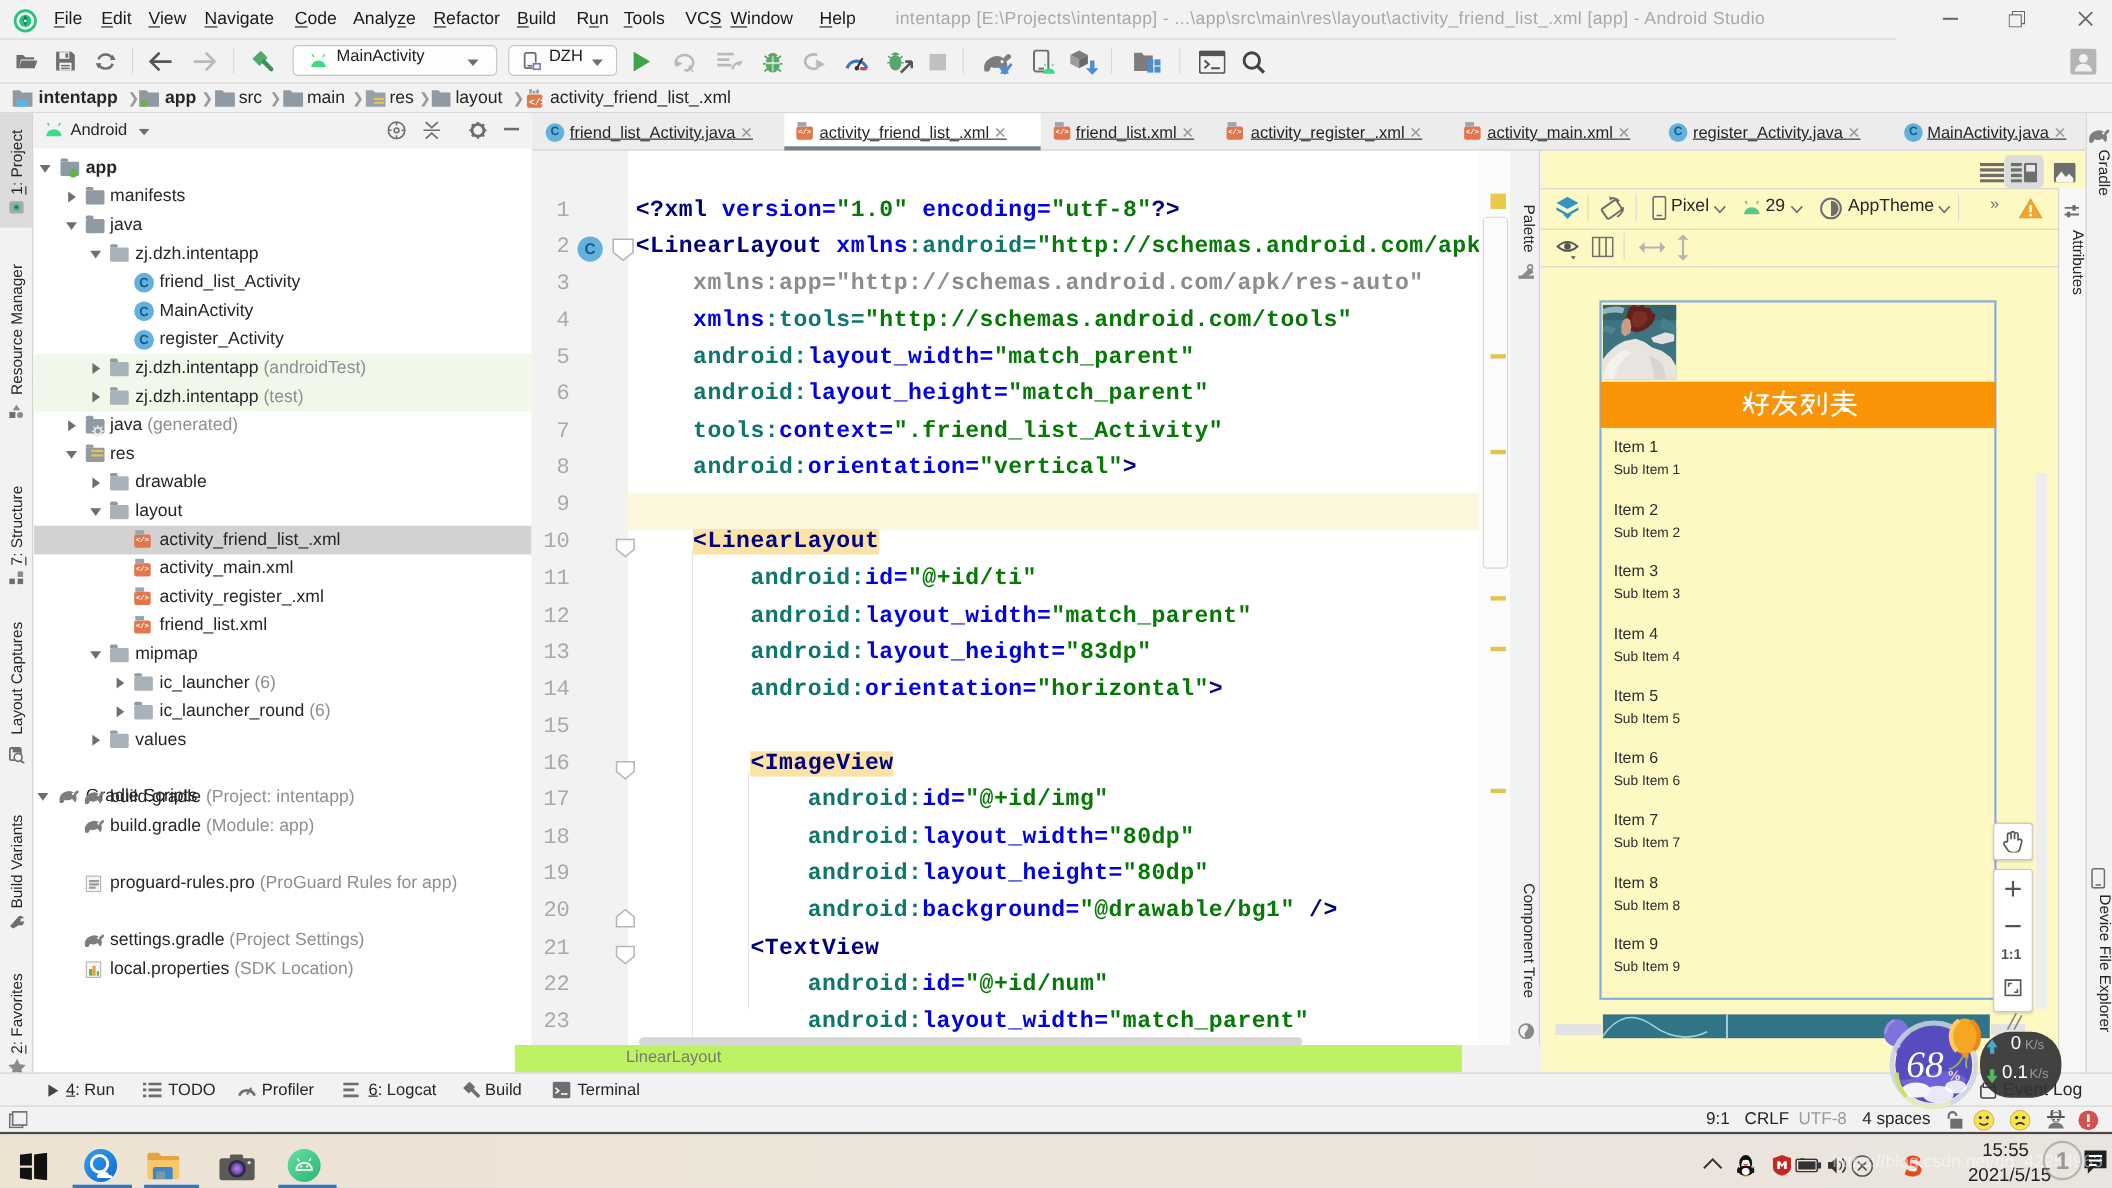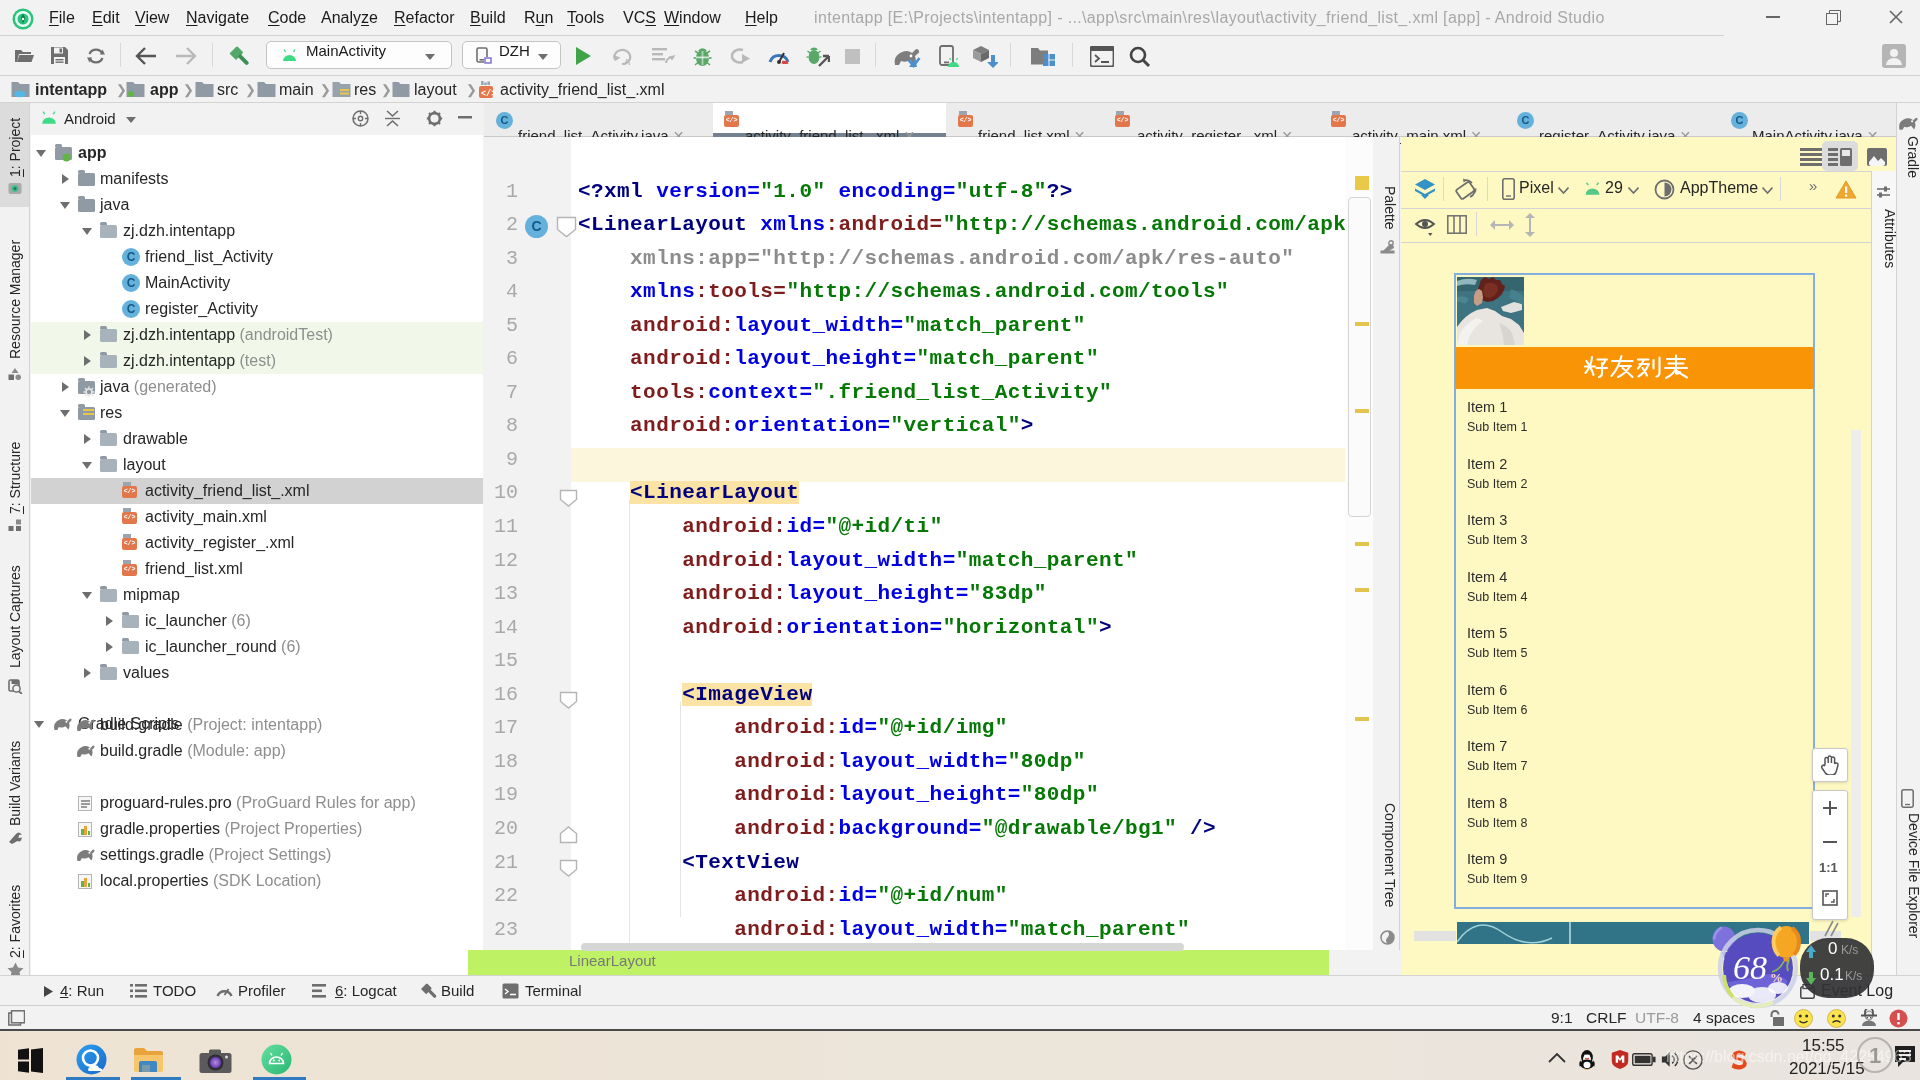--- a/index.html
+++ b/index.html
@@ -33,30 +33,30 @@
 .arr.d { border-top:7px solid #6e6e6e; border-left:5px solid transparent; border-right:5px solid transparent; top:10px; }
 .fico { position:absolute; top:7px; width:17px; height:13px; background:#8f9aa4; border-radius:1.5px; }
 .fico::before { content:''; position:absolute; left:0; top:-3px; width:7px; height:3px; background:#8f9aa4; border-radius:1.5px 1.5px 0 0; }
 .cico { position:absolute; top:4px; width:18px; height:18px; border-radius:50%; background:#64b1dc; color:#155a85; font:bold 12px/18px "Liberation Sans",sans-serif; text-align:center; }
 .xico { position:absolute; top:8px; width:15px; height:12px; background:#e2774b; border-radius:2px; color:#fff; font:bold 6.5px/12px "Liberation Mono",monospace; text-align:center; }
 .xico::before { content:''; position:absolute; left:1px; top:-4px; width:8px; height:3.5px; background:#9aa5af; }
 .pico { position:absolute; top:6px; width:14px; height:15px; background:#f6f6f6; border:1px solid #b5b5b5; }
 .pico i { position:absolute; bottom:1px; width:2.6px; background:#62b543; }
 
 #tabbar { position:absolute; left:484px; top:103px; width:1412px; height:34px; background:#ececec; border-bottom:1px solid #c9c9c9; }
-.tab { position:absolute; top:16px; height:34px; line-height:34px; font-size:15px; color:#262626; white-space:nowrap; }
+.tab { position:absolute; top:0; height:34px; line-height:34px; font-size:15px; color:#262626; white-space:nowrap;text-decoration:underline; }
 .tab .x { color:#9a9a9a; font-size:14px; }
 #seltab { position:absolute; top:0; height:30px; background:#ffffff; }
 #selunder { position:absolute; top:30px; height:4px; background:#74828f; }
 
 #gutter { position:absolute; left:484px; top:137px; width:87px; height:813px; background:#f2f2f2; }
 #codearea { position:absolute; left:571px; top:137px; width:774px; height:813px; background:#fff; overflow:hidden; }
 .lnum { position:absolute; right:53px; width:60px; text-align:right; font-family:"Liberation Mono",monospace; font-size:20px; color:#a9a9a9; }
 .cl { position:absolute; left:7px; white-space:pre; font-family:"Liberation Mono",monospace; font-weight:bold; font-size:21px; letter-spacing:0.42px; }
-.tg { color:#00007f; } .an { color:#0000e2; } .ns { color:#7f1d1d; } .vl { color:#067806; } .gy { color:#8c8c8c; }
+.tg { color:#00007f; } .an { color:#0000e2; } .ns { color:#0f766e; } .vl { color:#067806; } .gy { color:#8c8c8c; }
 
 #scrollstripe { position:absolute; left:1345px; top:137px; width:28px; height:813px; background:#fcfcfc; }
 
 #palstripe { position:absolute; left:1373px; top:137px; width:27px; height:813px; background:#f2f2f2; border-right:1px solid #d3d3d3; }
 
 #design { position:absolute; left:1401px; top:137px; width:495px; height:838px; background:#fef9c3; }
 
 #rstripe { position:absolute; left:1896px; top:103px; width:24px; height:872px; background:#f2f2f2; border-left:1px solid #d3d3d3; }
 
 #toolwinbar { position:absolute; left:0; top:975px; width:1920px; height:30px; background:#f2f2f2; border-top:1px solid #d3d3d3; font-size:15px; color:#262626; }
@@ -511,28 +511,20 @@
       </svg>
       <span class="abs" style="left:69px">build.gradle <span class="g">(Module: app)</span></span>
     </div>
   <div class="trow" style="top:687px">
       <span class="pico" style="left:47px">
         <i style="left:2px;top:3px;height:1.6px;width:9px;background:#9a9a9a"></i>
         <i style="left:2px;top:6px;height:1.6px;width:9px;background:#9a9a9a"></i>
         <i style="left:2px;top:9px;height:1.6px;width:6px;background:#9a9a9a"></i>
       </span>
       <span class="abs" style="left:69px">proguard-rules.pro <span class="g">(ProGuard Rules for app)</span></span>
-    </div>
-  <div class="trow" style="top:713px">
-      <span class="pico" style="left:47px">
-        <i style="left:2px;height:6px"></i>
-        <i style="left:5.4px;height:9px;background:#e8a33d"></i>
-        <i style="left:8.8px;height:4px"></i>
-      </span>
-      <span class="abs" style="left:69px">gradle.properties <span class="g">(Project Properties)</span></span>
     </div>
   <div class="trow" style="top:739px">
       <svg class="abs" style="left:45px;top:6px" width="19" height="14" viewBox="0 0 19 14">
         <path d="M1.5 13 q-1.8-6.5 3.5-9.5 q5.5-3 9.5 0.5 l1.8-1.8 q1.2-1.2 2 -0.2 q0.8 1-0.3 2 l-2 1.8 q1.5 3.5-0.7 6.8 l-2.8-3.4 q-3 2.3-6.6 0.8 l-1.6 3 Z" fill="#7d7d7d"></path>
         <circle cx="13.4" cy="4.8" r="1" fill="#fff"></circle>
       </svg>
       <span class="abs" style="left:69px">settings.gradle <span class="g">(Project Settings)</span></span>
     </div>
   <div class="trow" style="top:765px">
       <span class="pico" style="left:47px">

